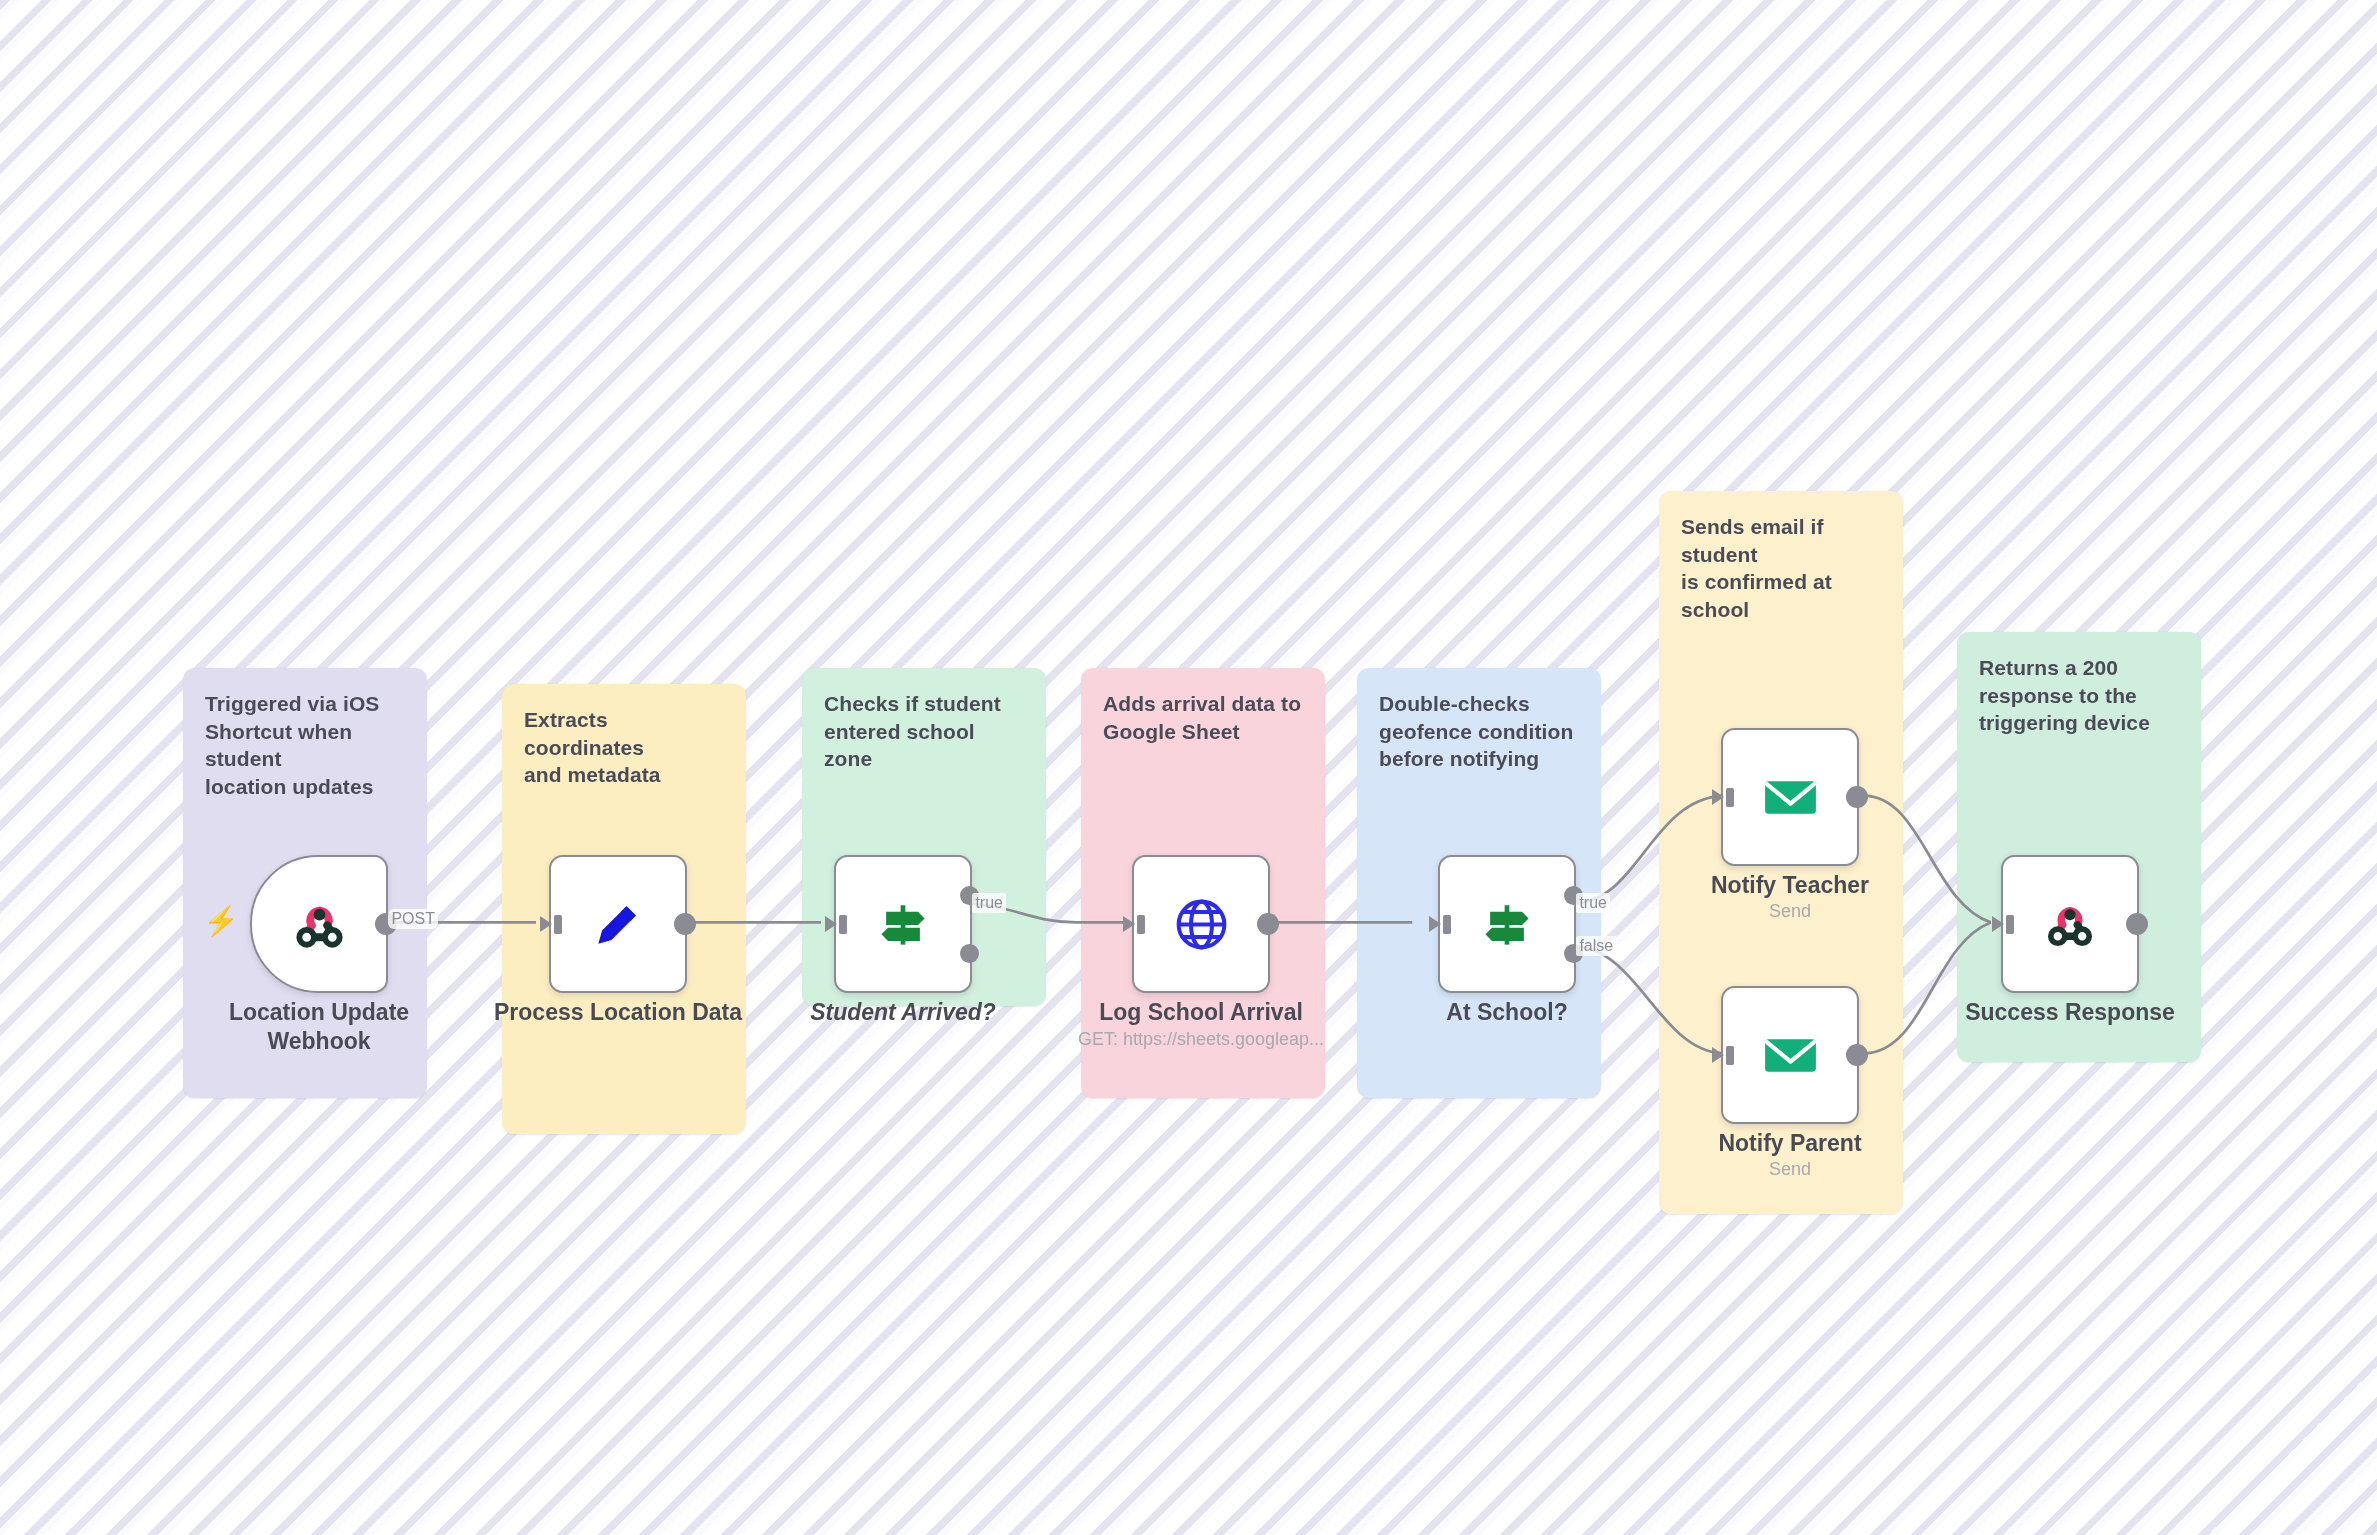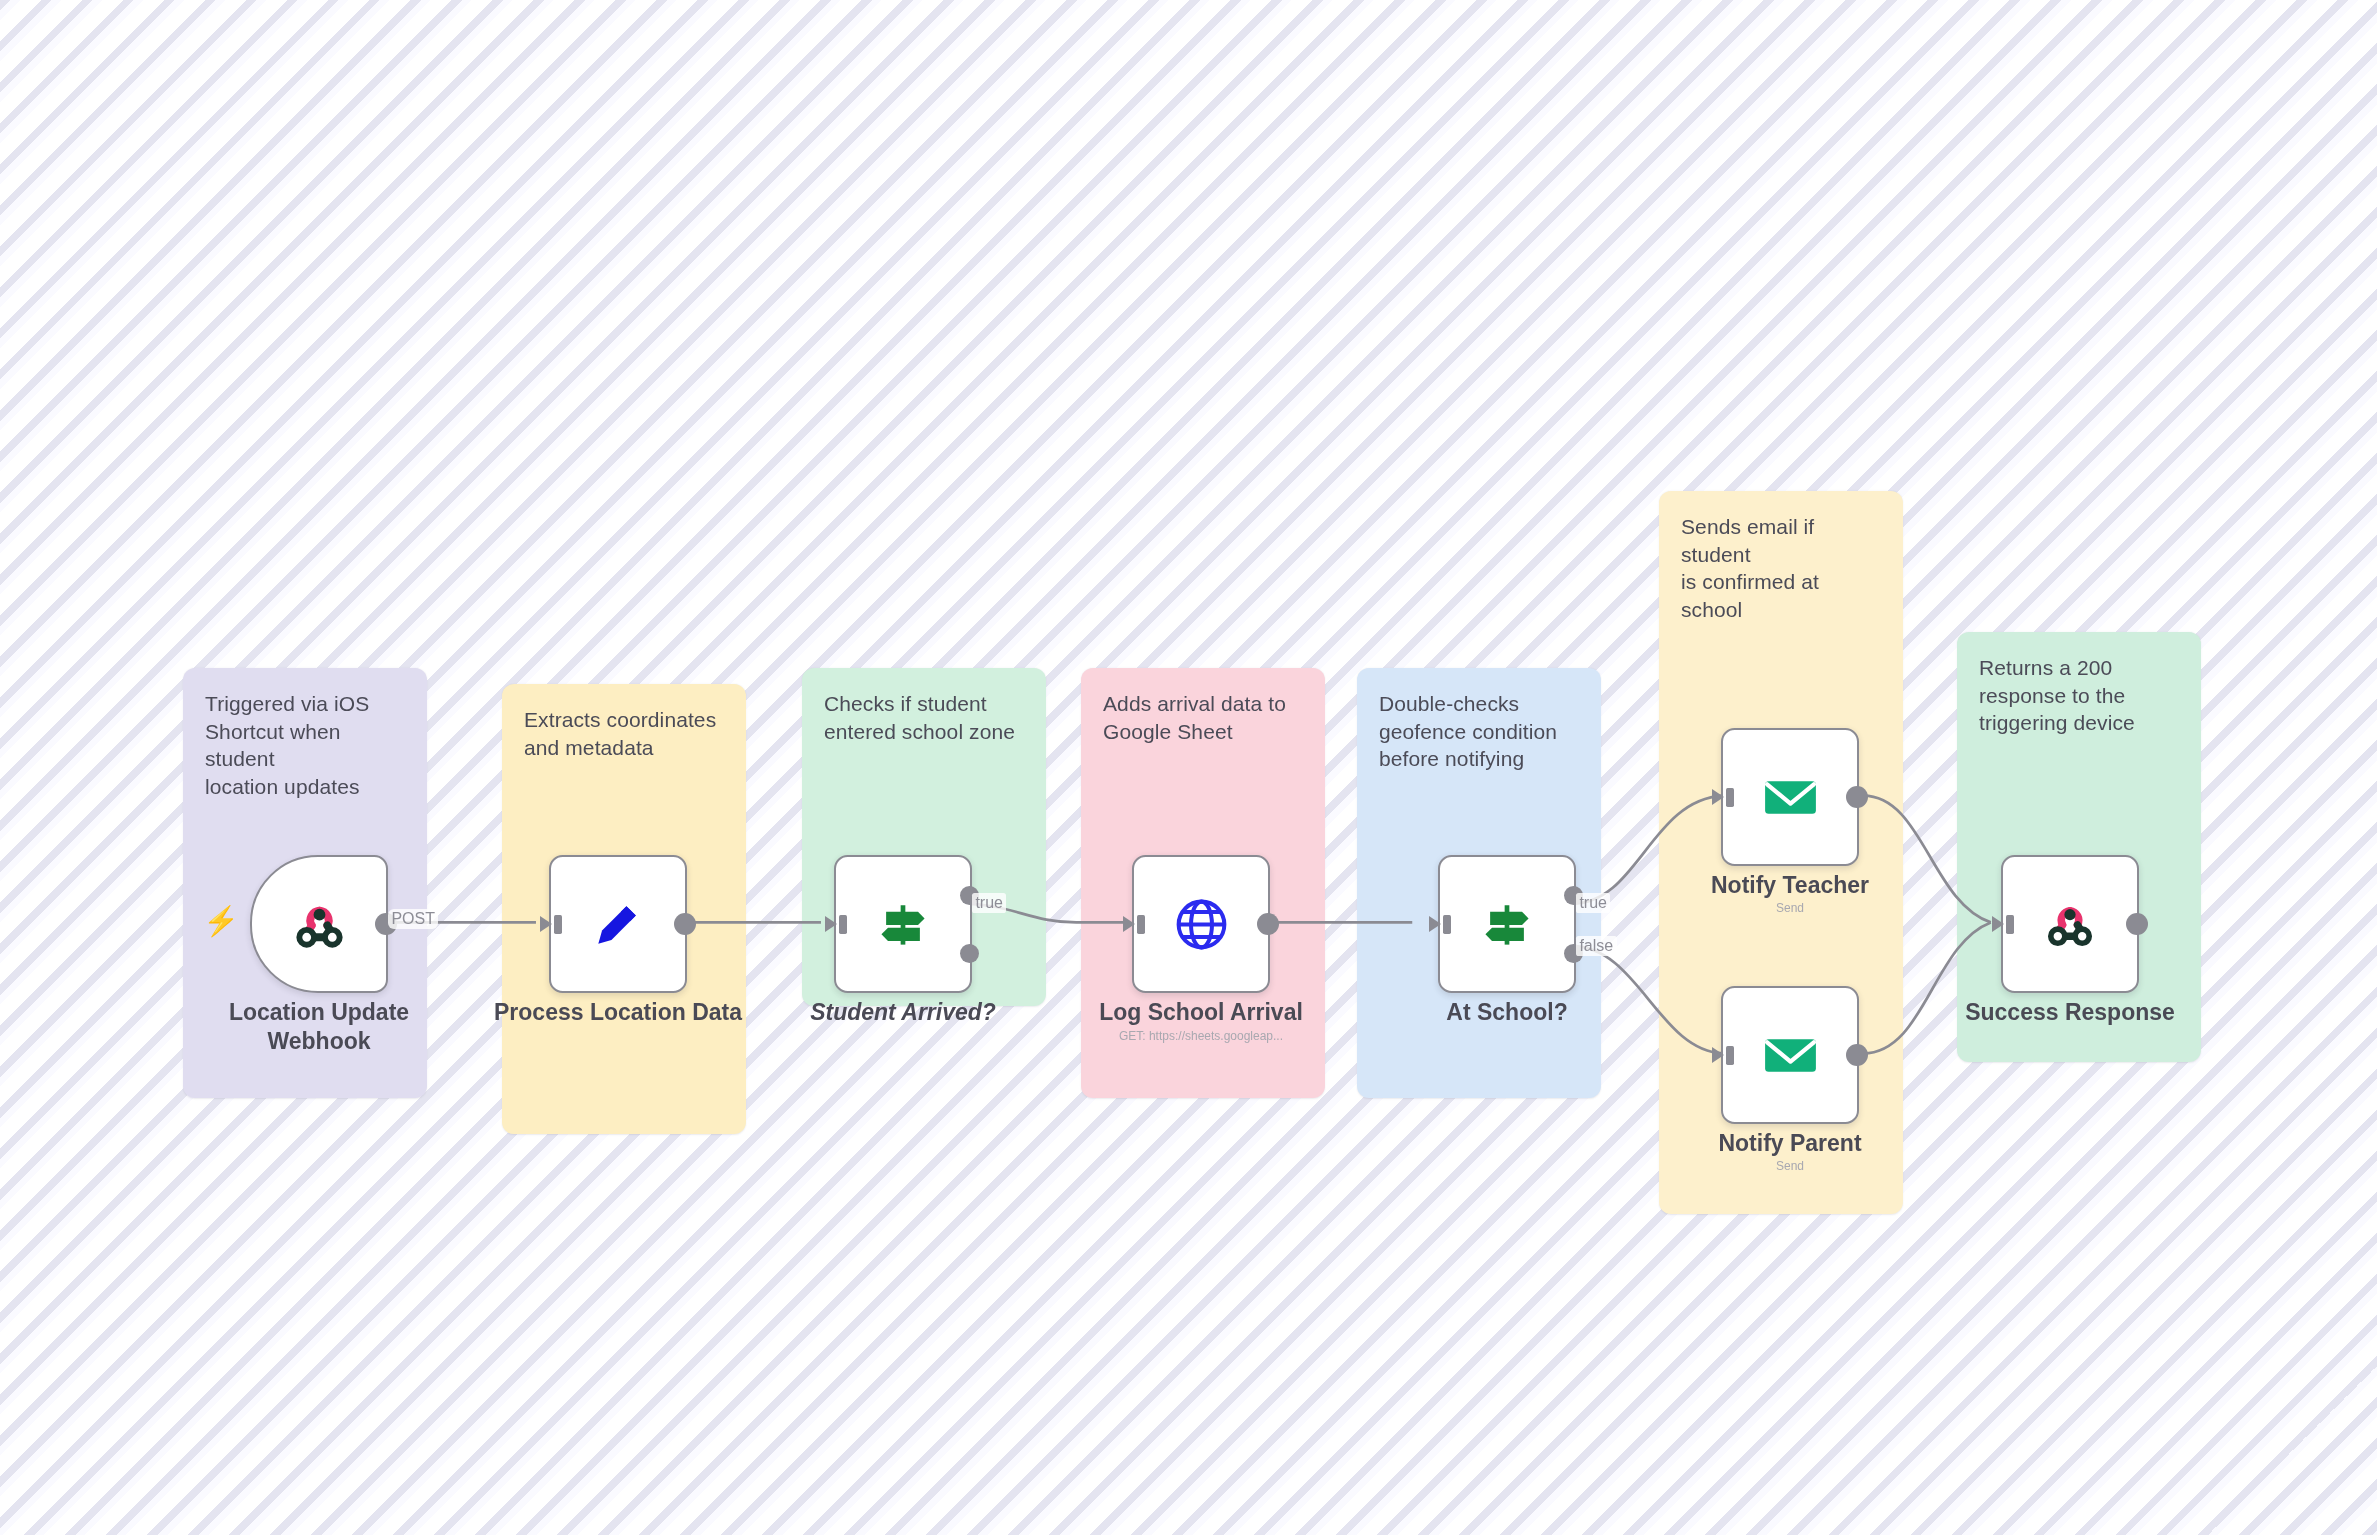--- a/index.html
+++ b/index.html
@@ -29,20 +29,21 @@
     overflow: hidden;
   }
 
   
   .sticky {
     position: absolute;
     box-sizing: border-box;
     border-radius: 12px;
     padding: 22px 22px 0 22px;
     box-shadow: 0 0.9px 1.7px rgba(60,60,90,0.10);
+    font-weight: bold;
   }
   .sticky-text {
     font-size: 21px;
     line-height: 1.32;
     color: #4b4b57;
     white-space: pre-line;
     letter-spacing: 0.1px;
   }
 
   
@@ -86,21 +87,21 @@
     color: #4a4a55;
     line-height: 1.24;
     white-space: pre-line;
   }
   .node-subcaption {
     position: absolute;
     left: 50%;
     transform: translateX(-50%);
     width: 306px;
     text-align: center;
-    font-size: 12px;
+    font-size: 18px;
     color: #a8a8b0;
     line-height: 1.2;
   }
 
   
   .ep-out {
     position: absolute;
     width: 22px;
     height: 22px;
     border-radius: 50%;

